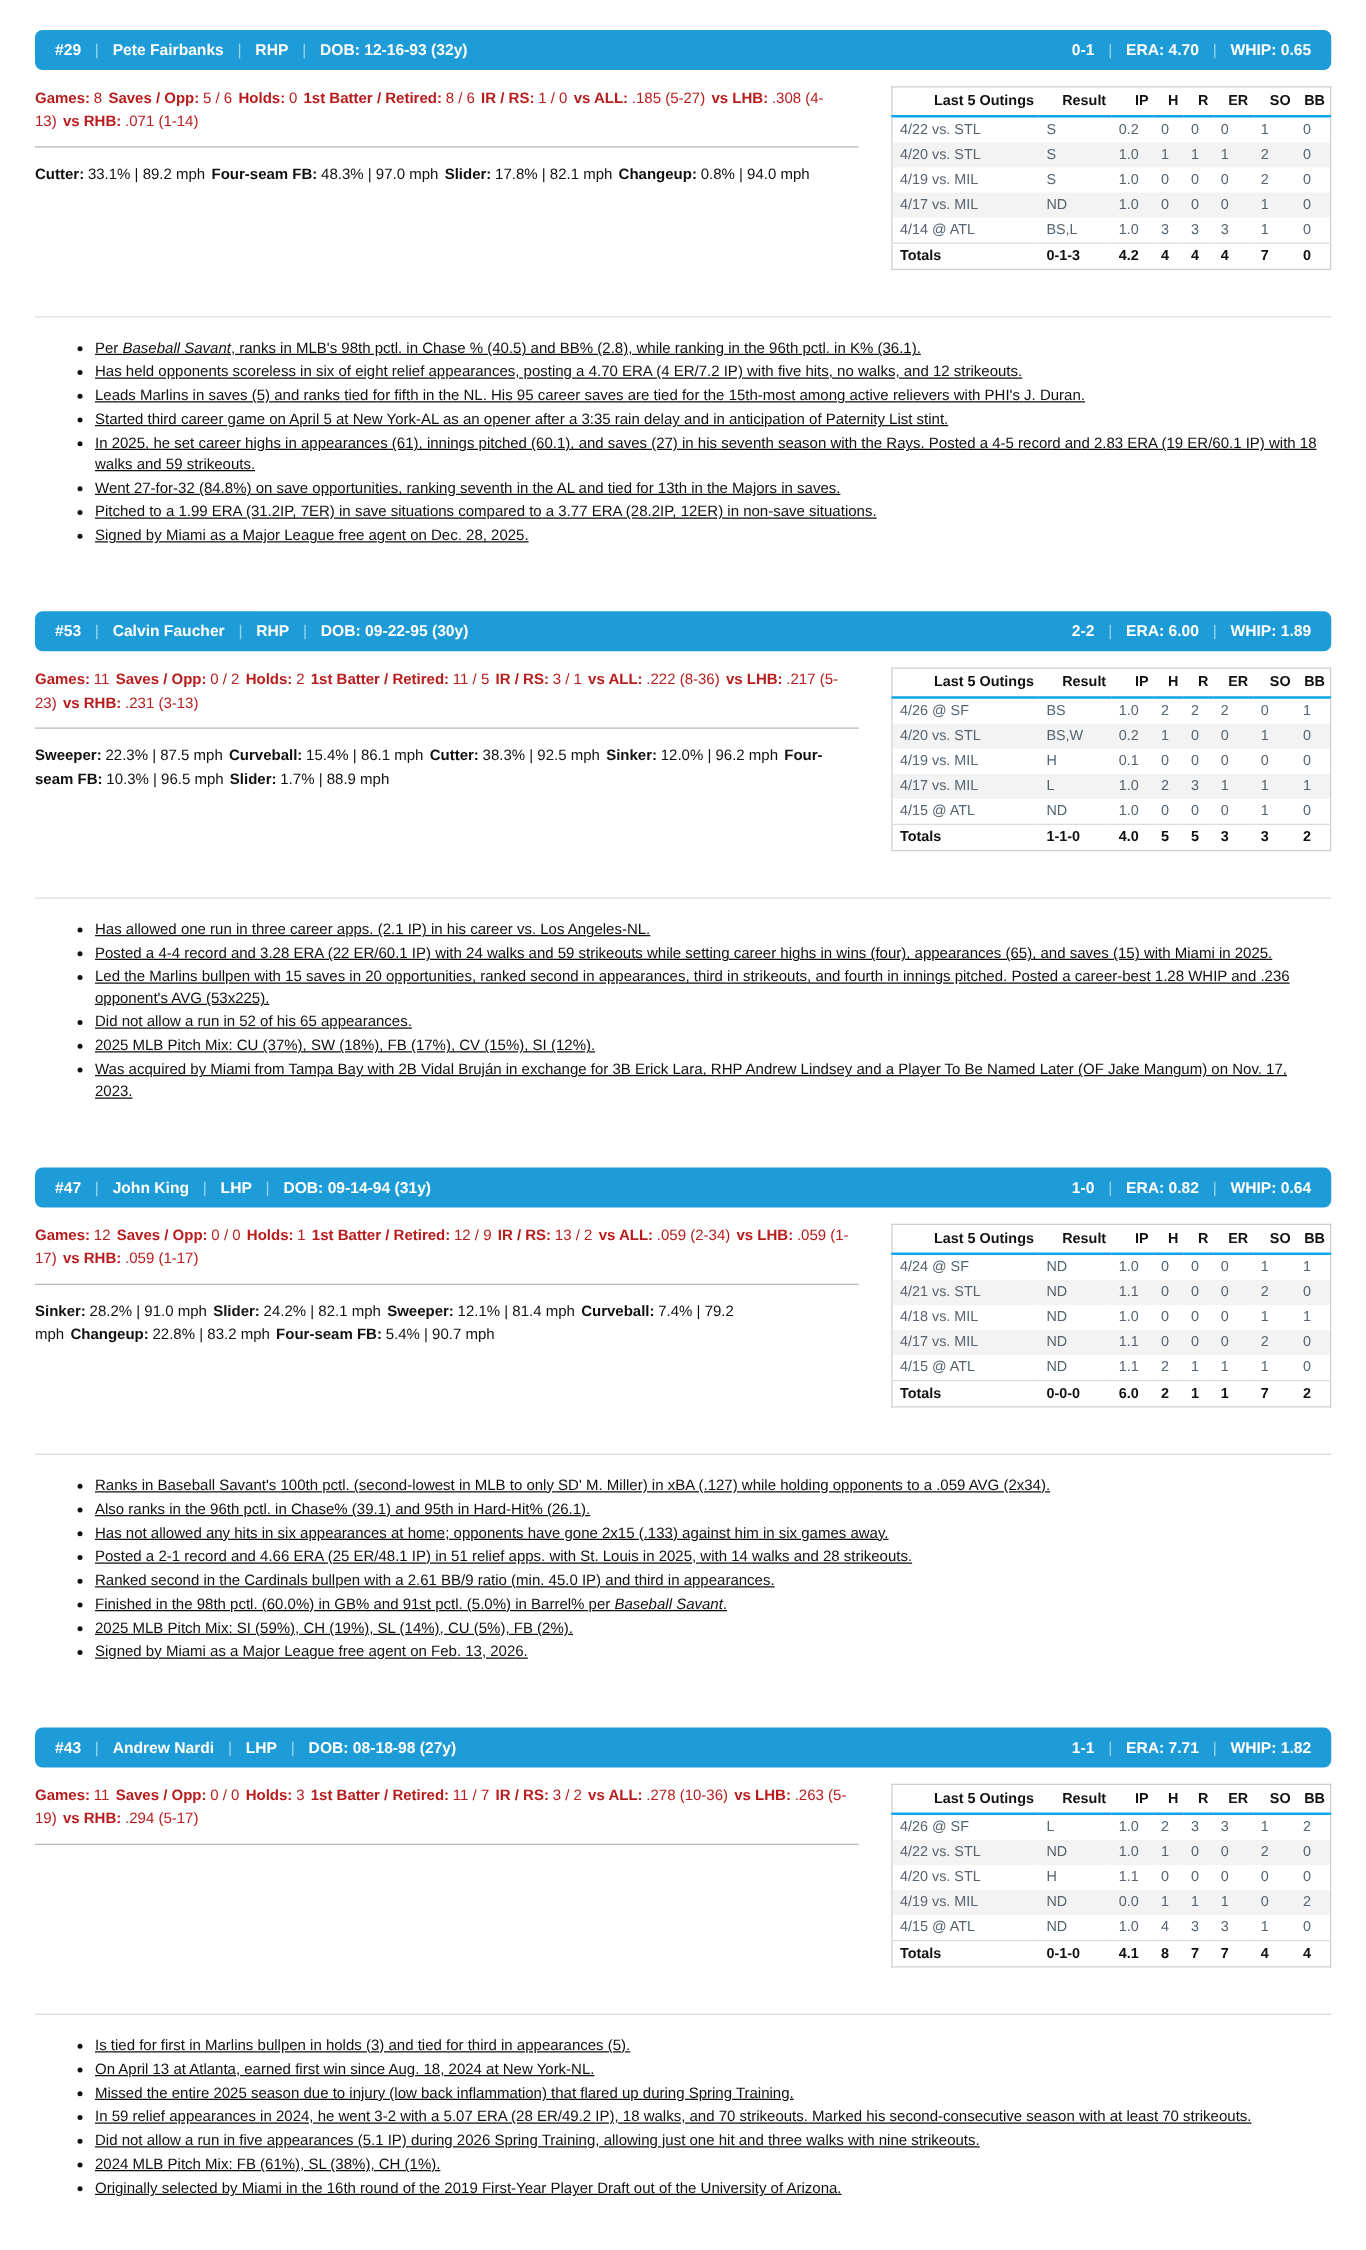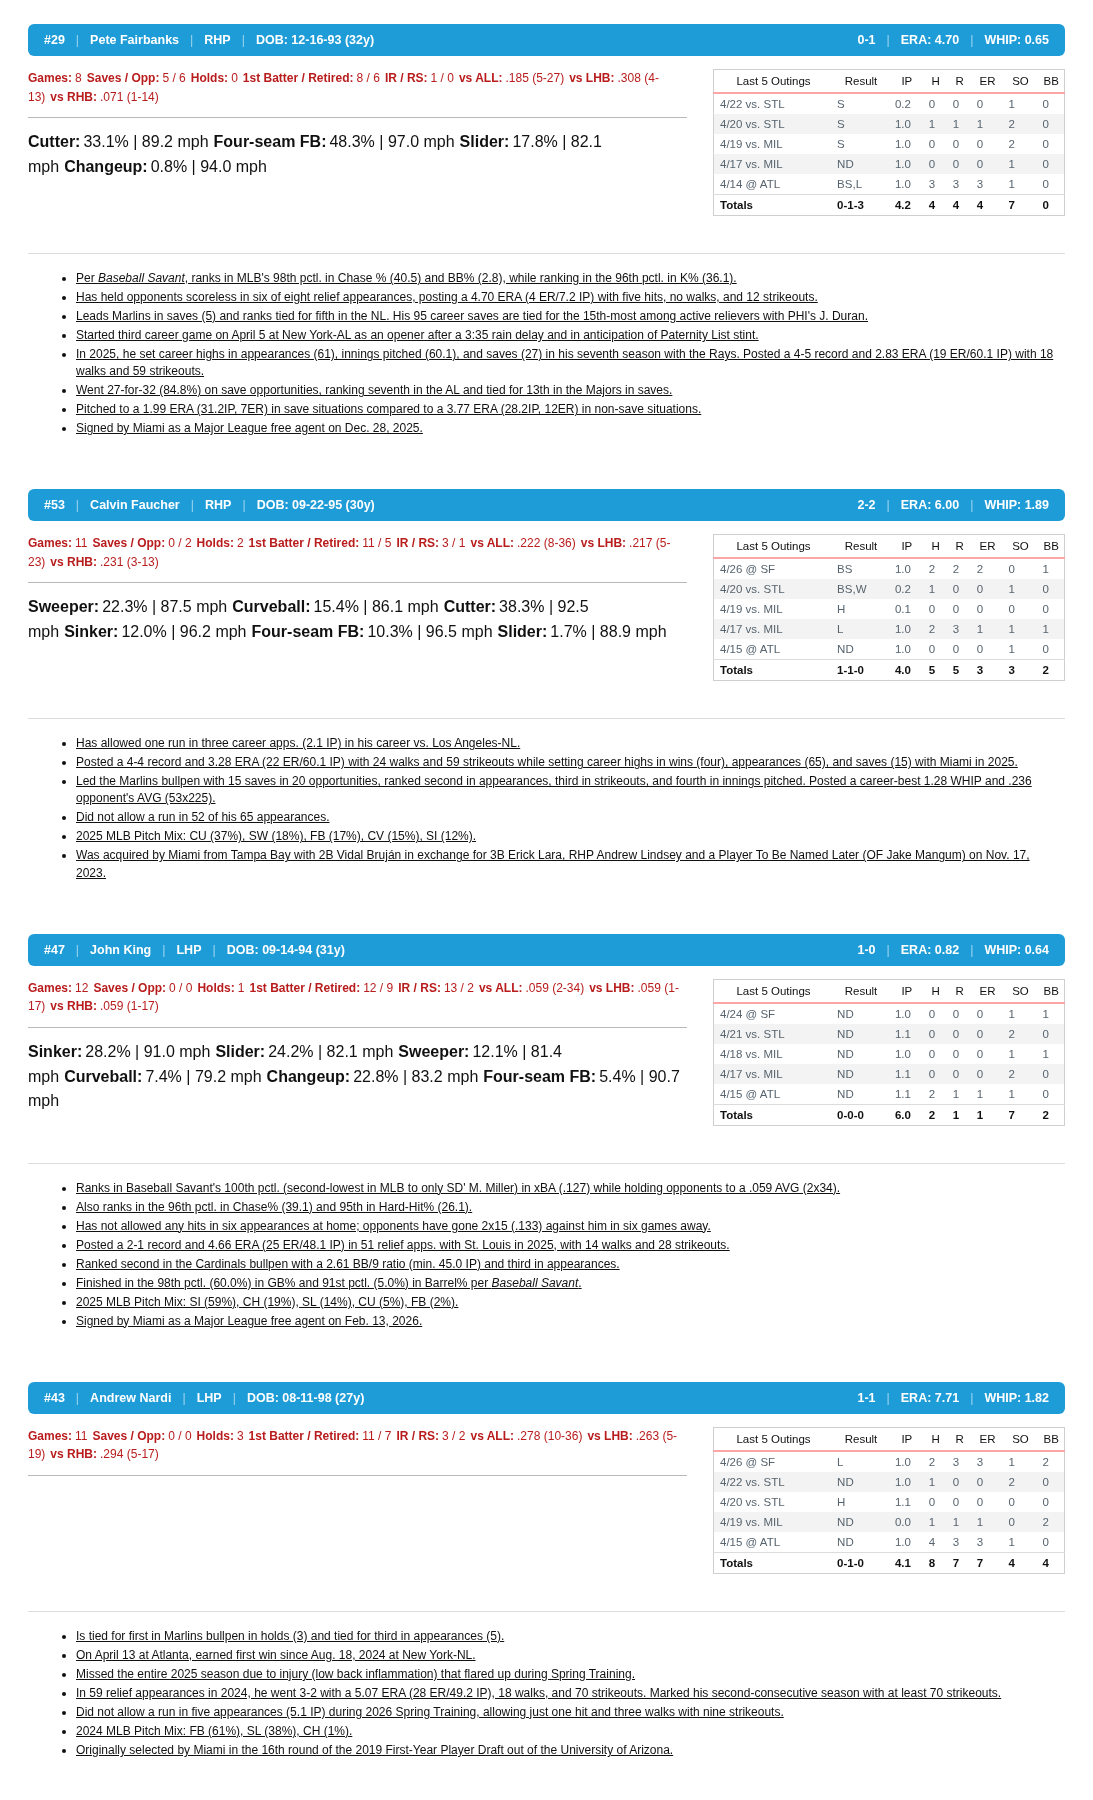--- a/index.html
+++ b/index.html
@@ -22,33 +22,33 @@
   }
   .hdr-group { display: flex; align-items: center; white-space: nowrap; }
   .hdr-sep { color: rgba(255,255,255,0.55); font-weight: normal; padding: 0 11px; }
 
   .content-row { display: flex; margin-top: 13px; min-height: 168px; }
   .left-col { flex: 1; padding-right: 26px; }
   .stats-line { font-size: 12px; line-height: 1.55; color: #b91c1c; }
   .pair { margin-right: 5px; }
   .pair b { margin-right: 3px; }
   .left-divider { border: none; border-top: 1px solid #b9b9b9; margin: 11px 0 12px 0; }
-  .pitch-line { font-size: 16px; line-height: 1.55; color: #111; }
+  .pitch-line { font-size: 12px; line-height: 1.55; color: #111; }
 
   .table-col { width: 352px; flex: 0 0 352px; }
   table.outings {
     width: 100%; border-collapse: collapse;
     border: 1px solid #cfcfcf;
     font-size: 11.5px;
     background: #fff;
   }
   table.outings th {
-    text-align: center; color: #111; font-weight: normal;
+    text-align: right; color: #111; font-weight: bold;
     padding: 5px 4px 5px 6px;
-    border-bottom: 2px solid #fca5a5;
+    border-bottom: 2px solid #0ea5e9;
     white-space: nowrap;
   }
   table.outings td {
     padding: 4px 4px 4px 6px;
     color: #57646f;
     white-space: nowrap;
   }
   table.outings tr.striped { background: #f3f3f3; }
   table.outings tr.totals td {
     font-weight: bold; color: #111;
@@ -429,21 +429,21 @@
 
   <div class="player-section">
     <div class="player-header">
       <div class="hdr-group">
         <span>#43</span>
         <span class="hdr-sep">|</span>
         <span>Andrew Nardi</span>
         <span class="hdr-sep">|</span>
         <span>LHP</span>
         <span class="hdr-sep">|</span>
-        <span>DOB: 08-11-98 (27y)</span>
+        <span>DOB: 08-18-98 (27y)</span>
       </div>
       <div class="hdr-group">
         <span>1-1</span>
         <span class="hdr-sep">|</span>
         <span>ERA: 7.71</span>
         <span class="hdr-sep">|</span>
         <span>WHIP: 1.82</span>
       </div>
     </div>
 

